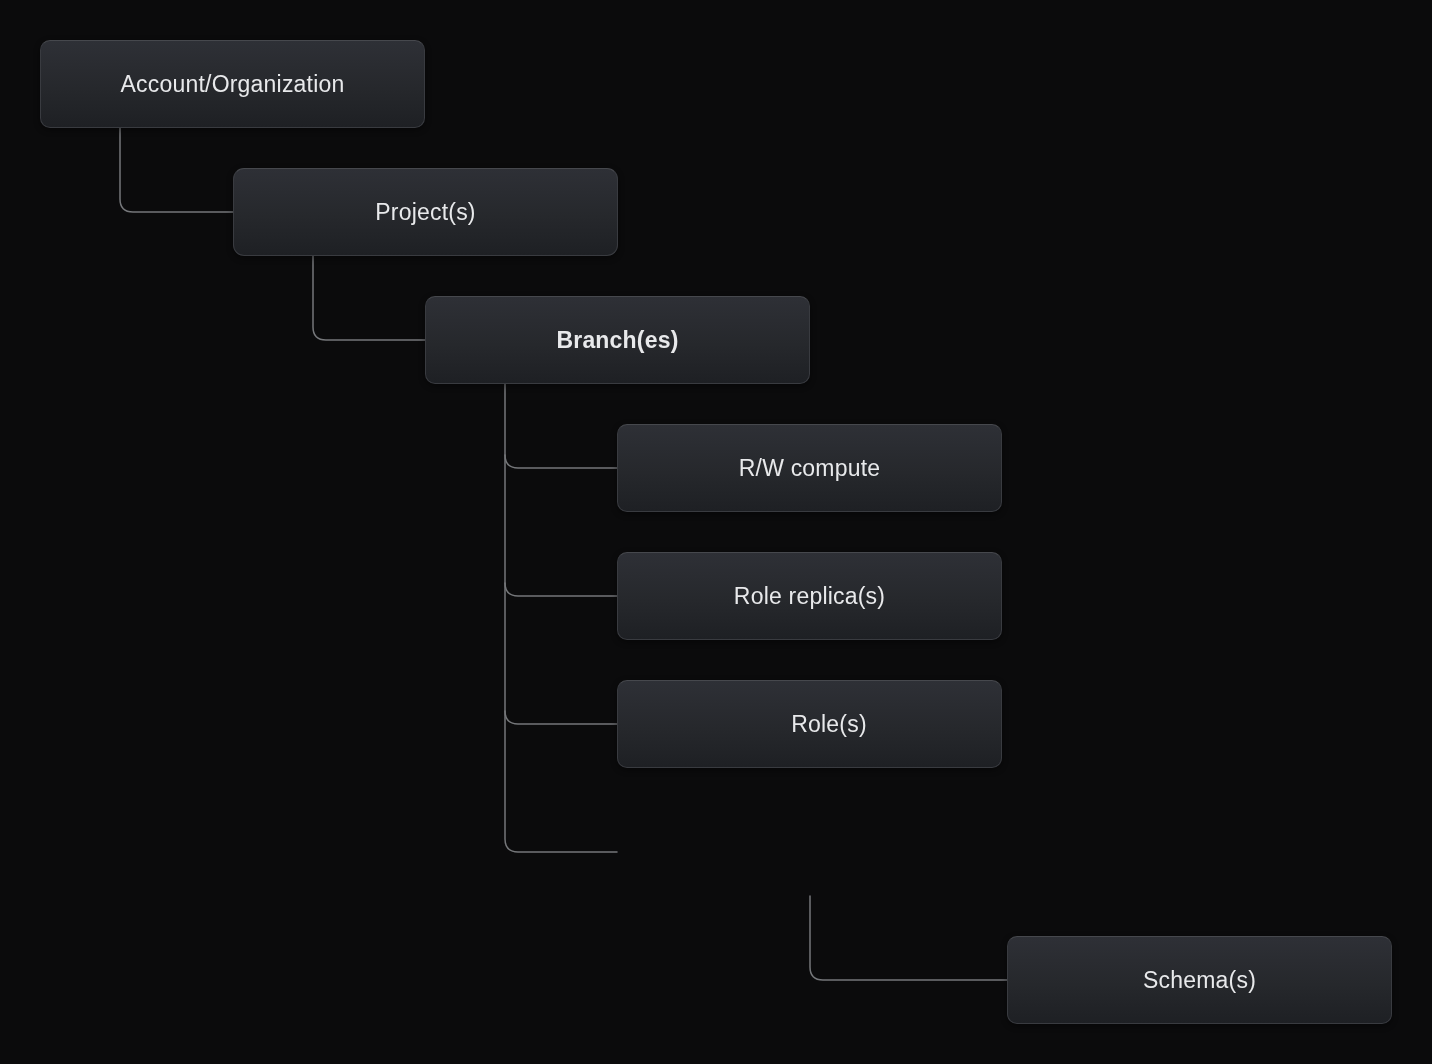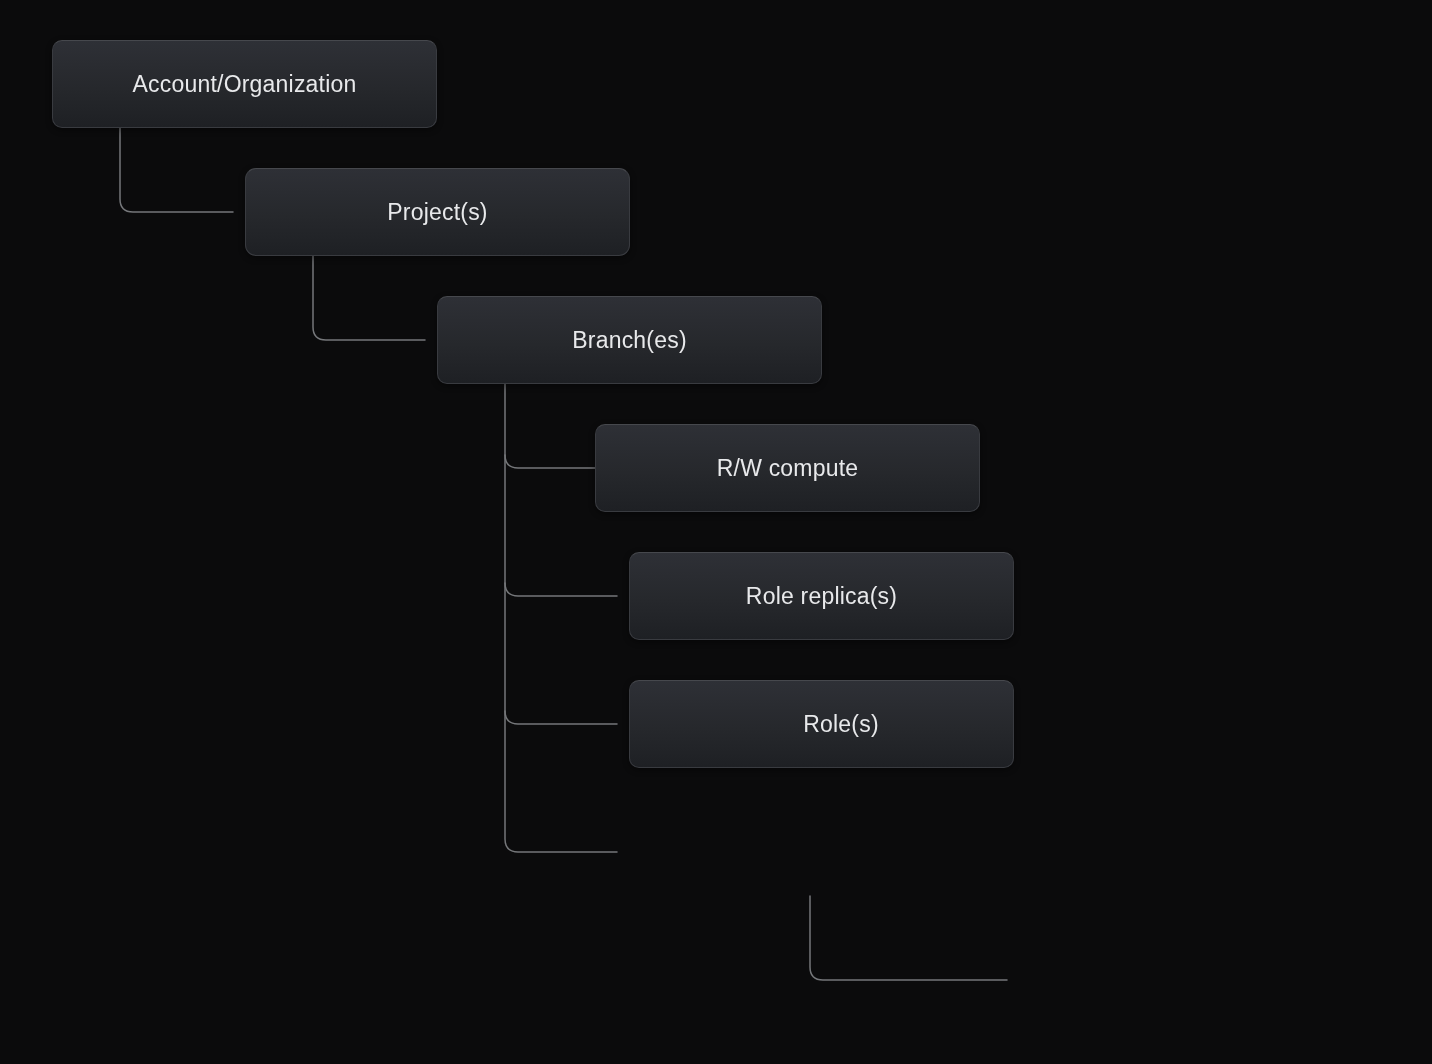--- a/index.html
+++ b/index.html
@@ -48,26 +48,25 @@
     border-radius: 10px;
     background: linear-gradient(180deg, var(--node-fill-top) 0%, var(--node-fill-mid) 55%, var(--node-fill-bottom) 100%);
     border: 1px solid var(--node-border);
     border-top-color: var(--node-border-top);
     box-shadow: 0 2px 6px rgba(0,0,0,0.45);
     color: var(--text);
     font-size: 23px;
     font-weight: 400;
     letter-spacing: 0.2px;
     white-space: nowrap;
-    margin-left: 12px;
   }
   .node-account  { left: 40px;   top: 40px;  }
   .node-project  { left: 233px;  top: 168px; border-radius: 11px; }
-  .node-branch   { left: 425px;  top: 296px; }
-  .node-rw       { left: 583px;  top: 424px; }
+  .node-branch   { left: 425px;  top: 296px; font-weight: bold; }
+  .node-rw       { left: 617px;  top: 424px; }
   .node-replica  { left: 617px;  top: 552px; }
   .node-role     { left: 617px;  top: 680px; padding-left: 39px; }
   .node-database { left: 617px;  top: 808px; }
   .node-schema   { left: 1007px; top: 936px; }
 </style>
 </head>
 <body>
 
 <div class="canvas">
 
@@ -87,14 +86,15 @@
 
   <div class="node node-branch">Branch(es)</div>
 
   <div class="node node-rw">R/W compute</div>
 
   <div class="node node-replica">Role replica(s)</div>
 
   <div class="node node-role">Role(s)</div>
 
 
+  <div class="node node-schema">Schema(s)</div>
 
 </div>
 
 </body></html>

